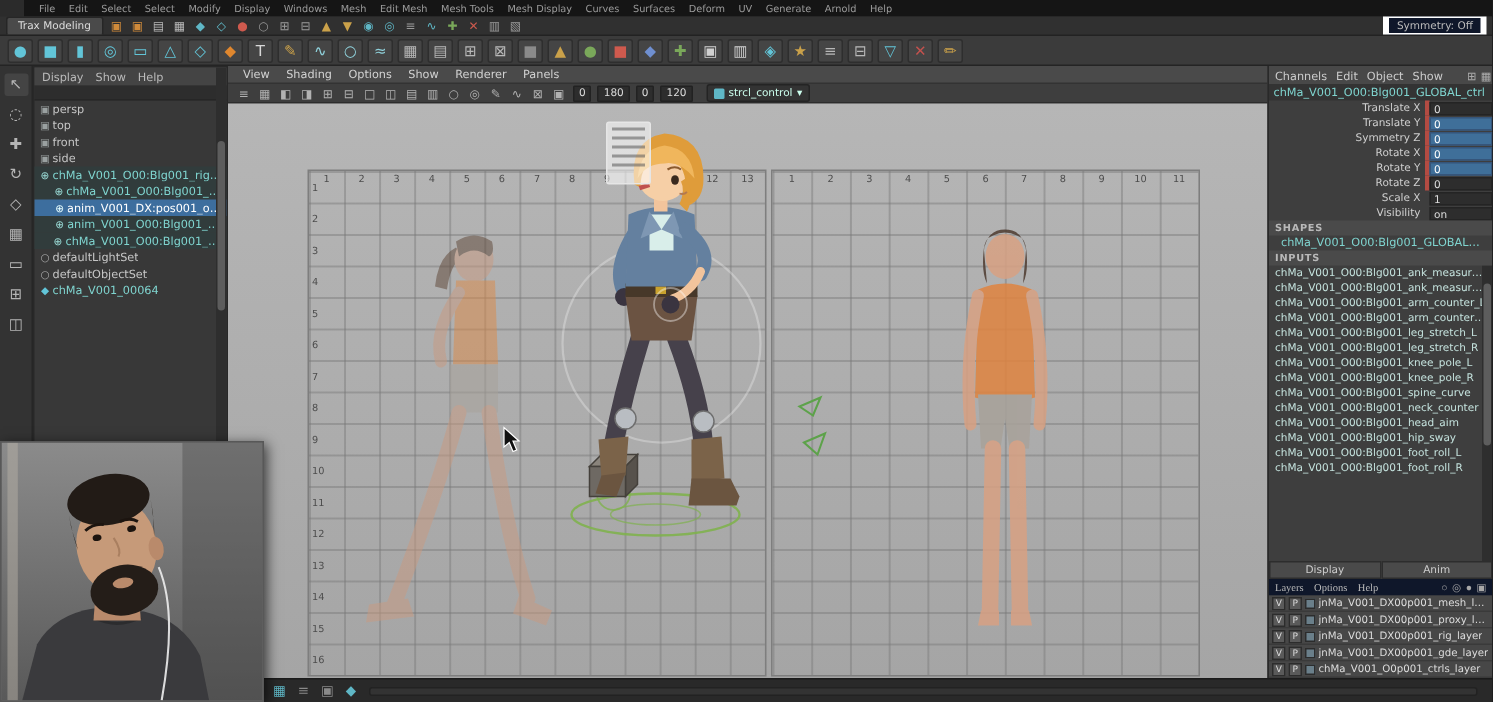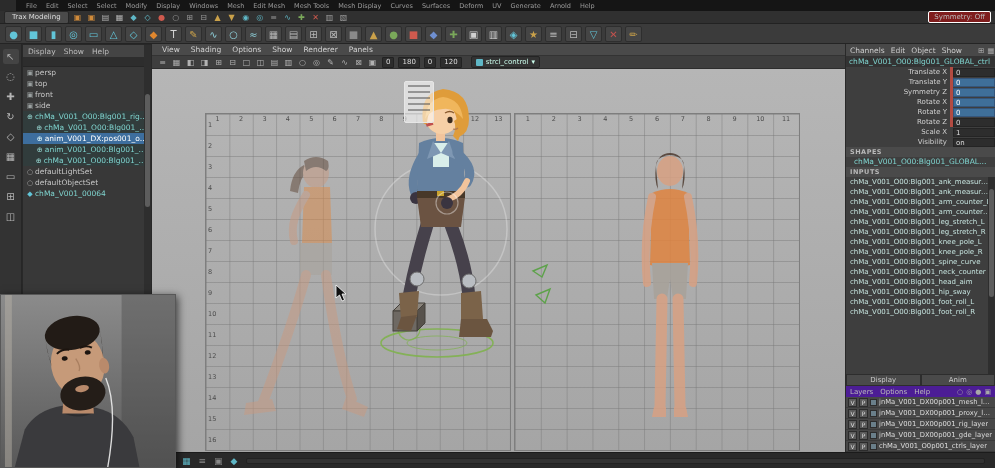--- a/index.html
+++ b/index.html
@@ -8,21 +8,21 @@
        font-family:"DejaVu Sans",sans-serif;color:#c8c8c8;}
 
   
   .titlebar{position:absolute;left:0;top:0;width:100%;height:11px;background:#151515;
     display:flex;align-items:center;gap:9px;padding:0 10px;font-size:6.5px;color:#9b9b9b;overflow:hidden;margin-left:16px;}
   .tmenu{white-space:nowrap;cursor:default;}
   .statusline{position:absolute;left:0;top:11px;width:100%;height:13px;background:#303030;
     border-bottom:1px solid #222;display:flex;align-items:center;gap:3px;padding:0 4px;font-size:8px;overflow:hidden;}
   .menuset{background:#4a4a4a;color:#ddd;font-size:7px;padding:0 7px;line-height:11px;border:1px solid #262626;border-radius:2px;white-space:nowrap;}
   .si{width:12px;text-align:center;font-size:8px;line-height:11px;cursor:pointer;}
-  .sym{margin-left:auto;background:#7f1d1d;border:1px solid #ffffff;color:#bbb;font-size:7px;
+  .sym{margin-left:auto;background:#0f172a;border:4px solid #ffffff;color:#bbb;font-size:7px;
     padding:0 5px;line-height:10px;border-radius:2px;white-space:nowrap;text-align:right;}
   .shelf{position:absolute;left:0;top:24px;width:100%;height:20px;background:#3b3b3b;
     border-bottom:1px solid #242424;display:flex;align-items:center;gap:3px;padding:0 5px;overflow:hidden;}
   .shi{width:17px;height:16px;background:#454545;border:1px solid #2e2e2e;border-radius:2px;
     text-align:center;font-size:10px;line-height:15px;cursor:pointer;}
 
   
   .toolcol{position:absolute;left:0;top:44px;width:22px;bottom:16px;background:#333333;
     border-right:1px solid #262626;display:flex;flex-direction:column;align-items:center;gap:5px;
     padding-top:5px;font-size:10px;color:#b5b5b5;}
@@ -96,22 +96,22 @@
   .sec-head{height:10px;line-height:10px;background:#4a4a4a;color:#b9b9b9;padding:0 4px;
     font-weight:bold;font-size:6.5px;letter-spacing:.5px;flex:0 0 auto;}
   .shape-row{height:10px;line-height:10px;color:#7fd4cf;padding:0 8px;white-space:nowrap;
     overflow:hidden;text-overflow:ellipsis;flex:0 0 auto;}
   .in-list{position:relative;flex:1 1 auto;overflow:hidden;}
   .in-row{height:10px;line-height:10px;padding:0 4px;color:#c4e2dd;font-size:7px;
     white-space:nowrap;overflow:hidden;text-overflow:ellipsis;cursor:pointer;}
   .dl-tabs{display:flex;height:12px;flex:0 0 auto;}
   .dl-tab{flex:1;background:#4a4a4a;border:1px solid #2d2d2d;color:#ccc;text-align:center;
     line-height:10px;font-size:7px;cursor:pointer;}
-  .dl-menu{display:flex;gap:7px;align-items:center;height:11px;background:#4c1d95;
-    padding:0 4px;color:#bbb;font-size:7px;flex:0 0 auto;}
+  .dl-menu{display:flex;gap:7px;align-items:center;height:11px;background:#0f172a;
+    padding:0 4px;color:#bbb;font-size:7px;flex:0 0 auto;font-family:Liberation Serif, serif;}
   .dl-menu .dl-ico{margin-left:auto;display:flex;gap:3px;color:#a8a8a8;}
   .layer-list{position:relative;flex:0 0 auto;}
   .layer-row{display:flex;align-items:center;gap:2px;height:11px;background:#474747;
     border-bottom:1px solid #3a3a3a;padding:0 2px;}
   .lr-box{width:9px;height:9px;background:#5a5a5a;border:1px solid #2c2c2c;font-size:6px;
     line-height:8px;text-align:center;color:#ddd;cursor:pointer;flex:0 0 auto;}
   .lr-swatch{width:7px;height:7px;background:#6a7f8a;border:1px solid #2c2c2c;flex:0 0 auto;cursor:pointer;}
   .lr-name{color:#ddd;font-size:6.8px;white-space:nowrap;overflow:hidden;text-overflow:ellipsis;cursor:pointer;}
 
   

